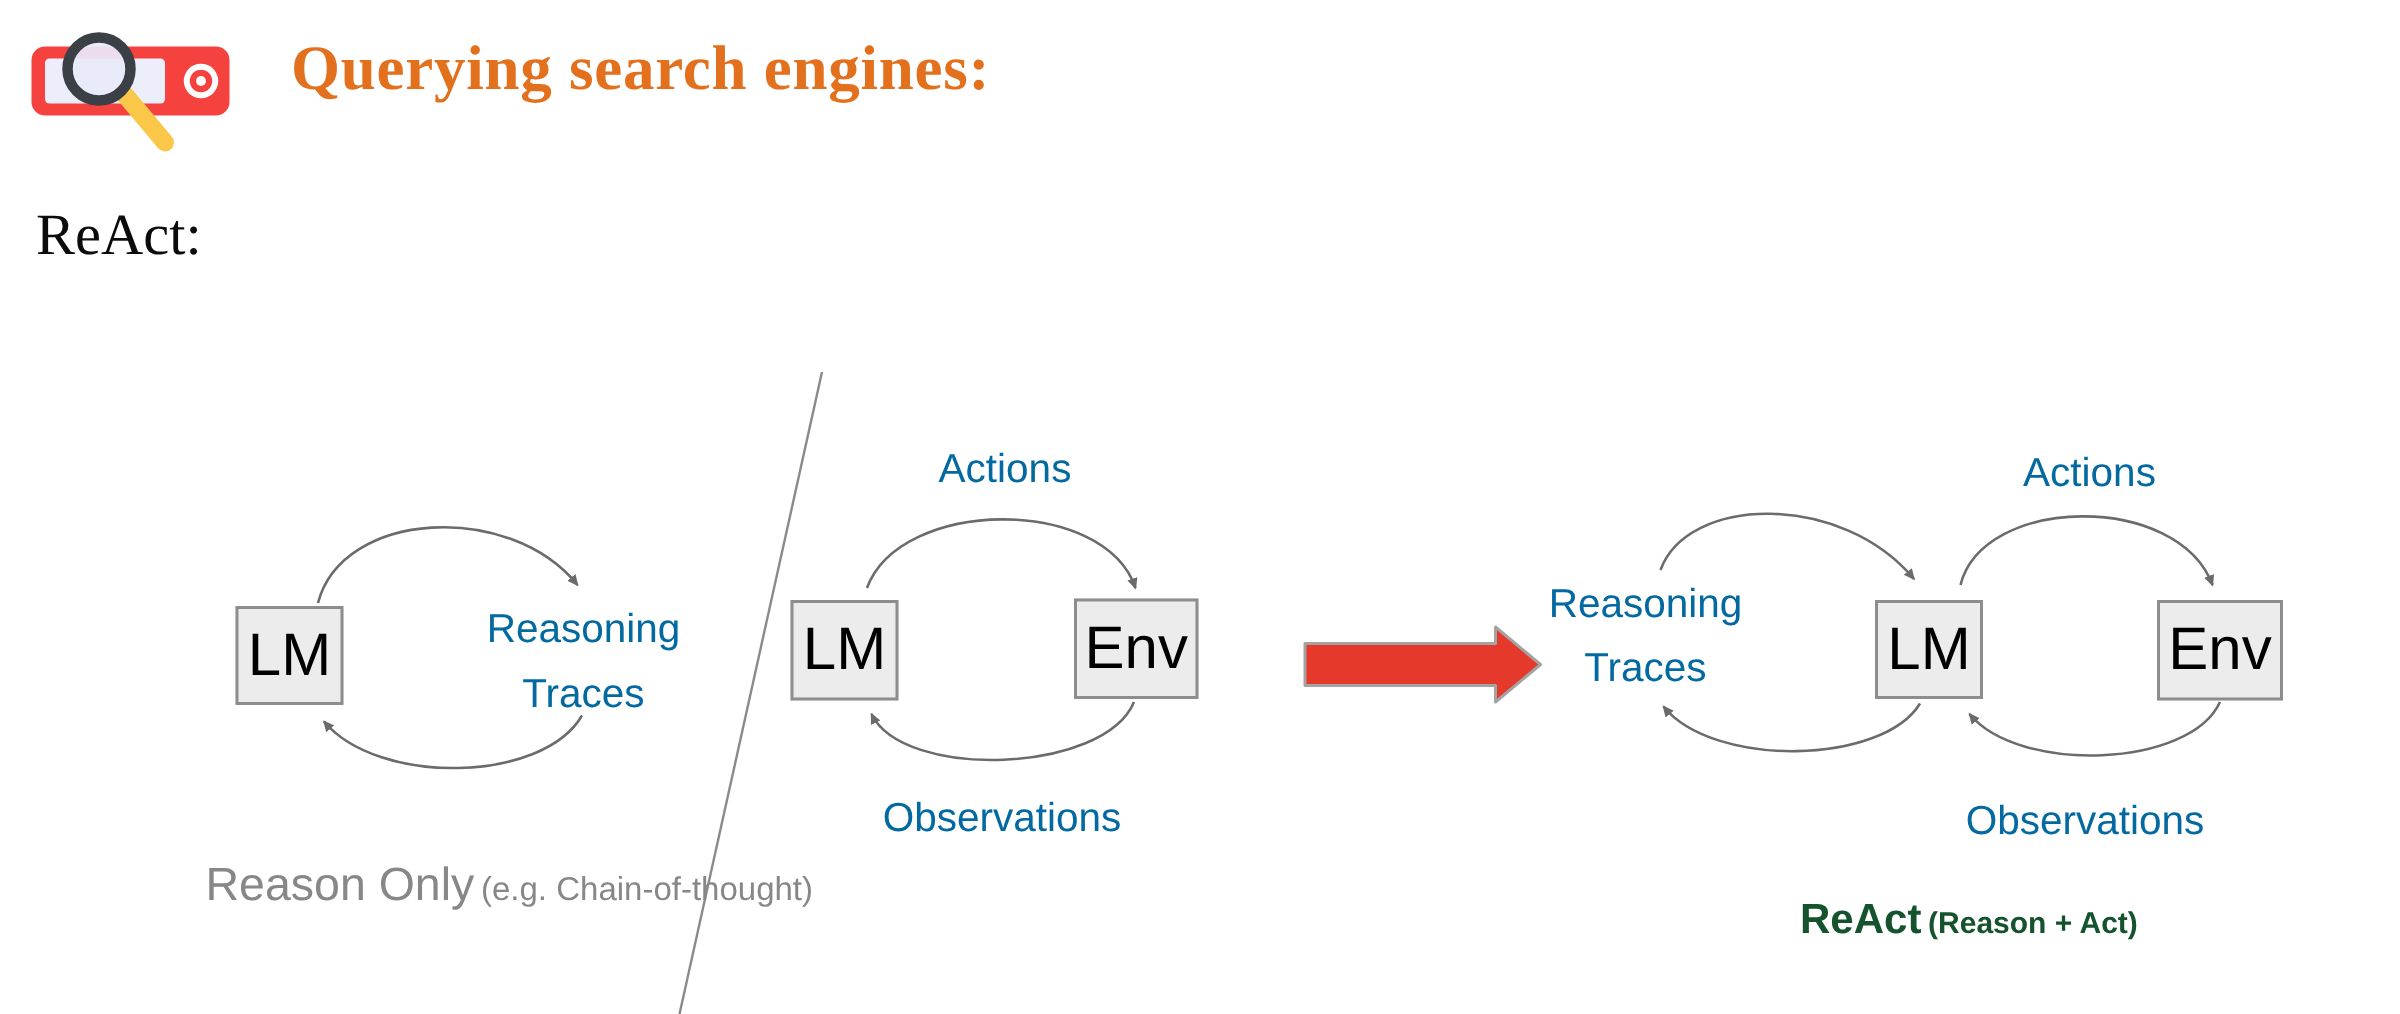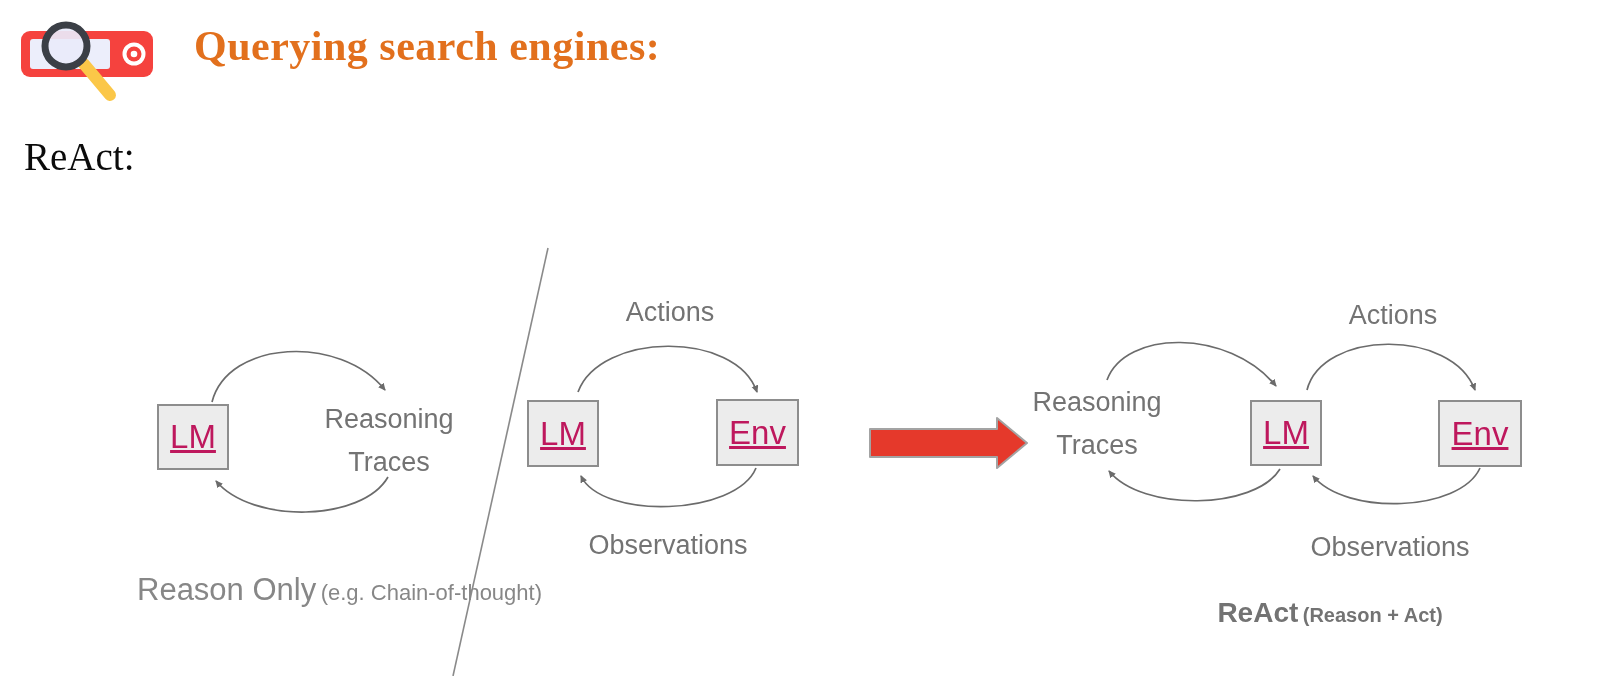--- a/index.html
+++ b/index.html
@@ -62,35 +62,34 @@
   
   .node-box {
     position: absolute;
     z-index: 2;
     background: #ececec;
     border: 2px solid #8d8d8d;
     box-sizing: border-box;
     display: flex;
     align-items: center;
     justify-content: center;
-    font-size: 33px;
-    color: #be185d;
-    text-decoration: underline;
+    font-size: 40px;
+    color: #000000;
   }
   .box-lm-left   { left: 157px; top: 404px; width: 72px; height: 66px; }
   .box-lm-mid    { left: 527px; top: 400px; width: 72px; height: 67px; }
   .box-env-mid   { left: 716px; top: 399px; width: 83px; height: 67px; }
   .box-lm-right  { left: 1250px; top: 400px; width: 72px; height: 66px; }
   .box-env-right { left: 1438px; top: 400px; width: 84px; height: 67px; }
 
   
   .diagram-text {
     position: absolute;
     z-index: 2;
-    color: #737373;
+    color: #0369a1;
     font-size: 27px;
     text-align: center;
     white-space: nowrap;
   }
   .node-multiline span { display: block; line-height: 43px; }
   .txt-traces-left  { left: 308px;  top: 398px; width: 162px; }
   .txt-actions-mid  { left: 600px;  top: 297px; width: 140px; }
   .txt-obs-mid      { left: 568px;  top: 530px; width: 200px; }
   .txt-traces-right { left: 1016px; top: 381px; width: 162px; }
   .txt-actions-right{ left: 1323px; top: 300px; width: 140px; }
@@ -100,21 +99,21 @@
   .caption {
     position: absolute;
     z-index: 2;
     color: #878787;
     white-space: nowrap;
   }
   .caption .cap-main { font-size: 31px; }
   .caption .cap-note { font-size: 22px; }
   .cap-reason { left: 137px; top: 572px; }
   .cap-act    { left: 531px; top: 597px; }
-  .cap-react  { left: 1200px; top: 597px; width: 260px; text-align: center; color: #737373; }
+  .cap-react  { left: 1200px; top: 597px; width: 260px; color: #14532d; }
   .cap-react .cap-main { font-size: 28px; font-weight: 700; }
   .cap-react .cap-note { font-size: 20px; font-weight: 700; }
   .wavy {
     text-decoration: underline;
     text-decoration-style: wavy;
     text-decoration-color: #e6837b;
     text-decoration-thickness: 1px;
     text-underline-offset: 4px;
   }
 </style>

